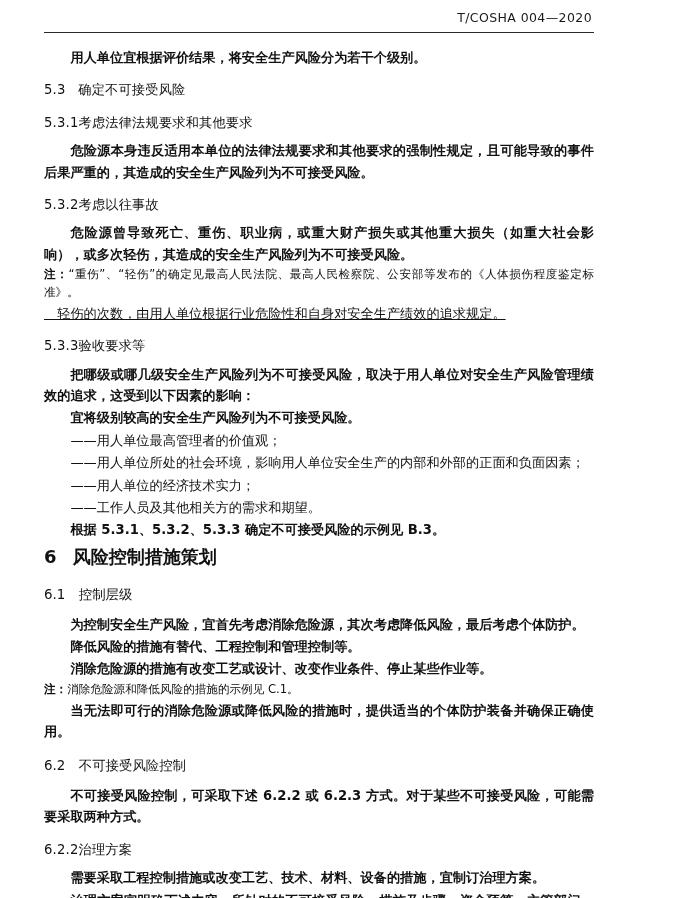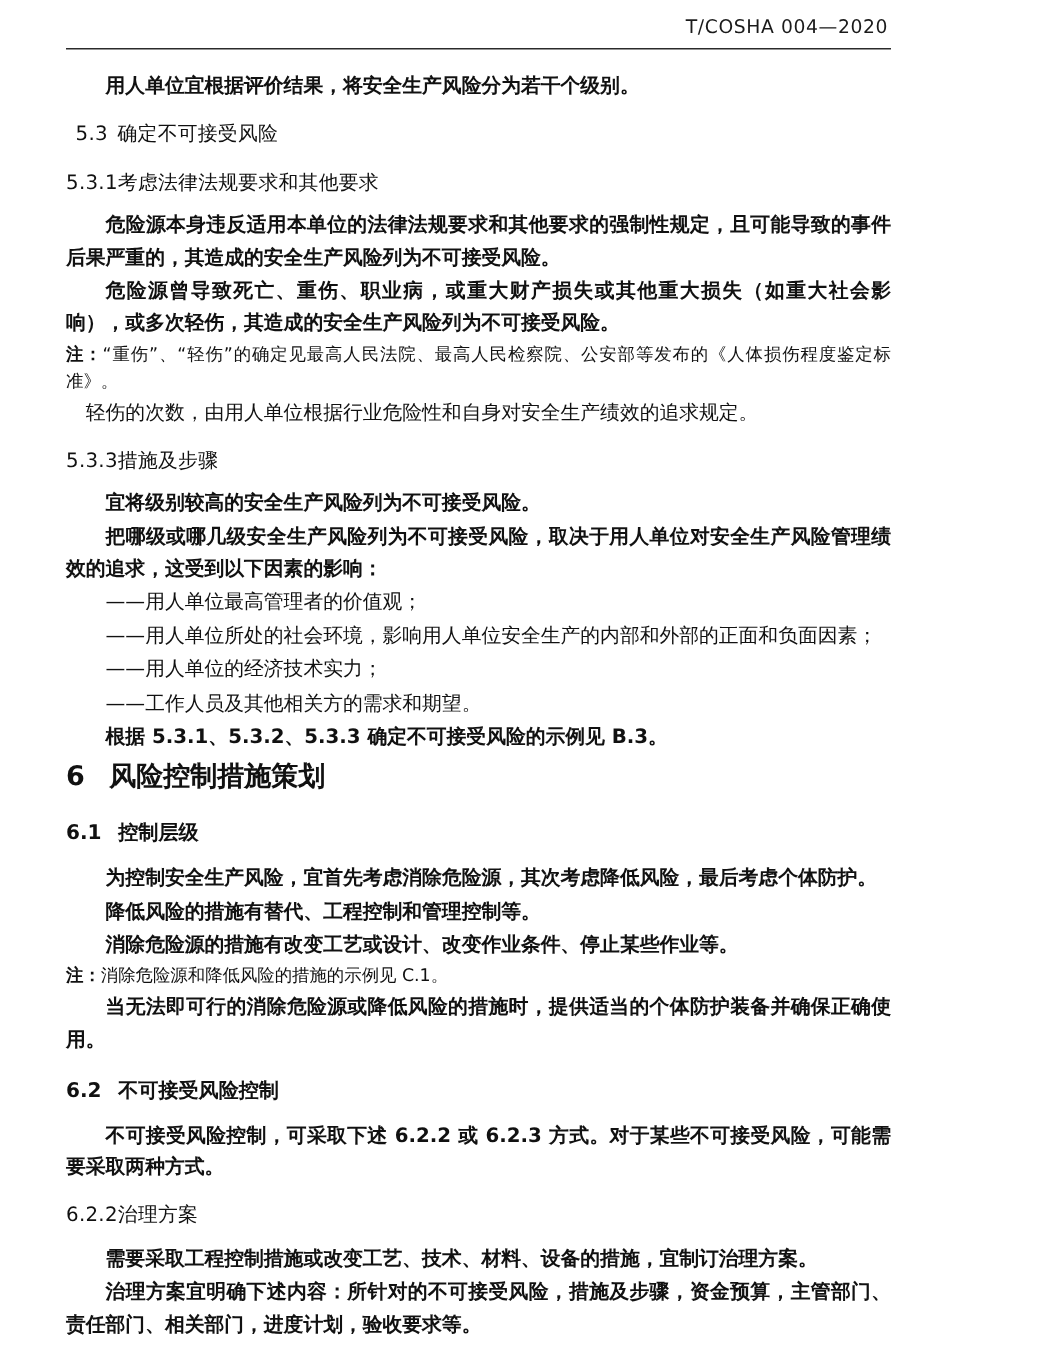--- a/index.html
+++ b/index.html
@@ -49,49 +49,49 @@
   .para {
     text-indent: 2em;
     text-align: justify;
     margin-bottom: 1px;
     font-weight: bold;
   }
   .para-noindent {
     text-indent: 0;
     text-align: justify;
     margin-bottom: 8px;
+    text-decoration: underline;
   }
   .dash-item {
     text-indent: 2em;
     text-align: justify;
     margin-bottom: 1px;
   }
   .h-clause {
     font-size: 13.2px;
     font-weight: normal;
     margin: 11px 0 7px 0;
     letter-spacing: 0.2px;
   }
   .h-clause .num {
     display: inline-block;
     min-width: 2.6em;
-    text-align: center;
   }
   .h-sec {
     font-size: 18px;
     font-weight: bold;
     margin: 0 0 10px 0;
   }
   .h-sec .num {
     display: inline-block;
     min-width: 1.6em;
   }
   .h-sub {
     font-size: 13.4px;
-    font-weight: bold;
+    font-weight: normal;
     margin: 13px 0 8px 0;
   }
   .h-sub .num {
     display: inline-block;
     min-width: 2.6em;
   }
   .note {
     font-size: 11.6px;
     text-indent: 0;
     text-align: justify;
@@ -110,26 +110,27 @@
   <div class="header">
     <span>T/COSHA 004—2020</span>
   </div>
   <hr class="rule">
 
   <div class="body" id="doc-body">
       <p class="para">用人单位宜根据评价结果，将安全生产风险分为若干个级别。</p>
       <div class="h-clause"><span class="num">5.3</span><span>确定不可接受风险</span></div>
       <div class="h-clause"><span class="num">5.3.1</span><span>考虑法律法规要求和其他要求</span></div>
       <p class="para">危险源本身违反适用本单位的法律法规要求和其他要求的强制性规定，且可能导致的事件后果严重的，其造成的安全生产风险列为不可接受风险。</p>
+      <div class="h-clause"><span class="num">5.3.2</span><span>考虑以往事故</span></div>
       <p class="para">危险源曾导致死亡、重伤、职业病，或重大财产损失或其他重大损失（如重大社会影响），或多次轻伤，其造成的安全生产风险列为不可接受风险。</p>
       <p class="note"><span class="note-label">注：</span><span>“重伤”、“轻伤”的确定见最高人民法院、最高人民检察院、公安部等发布的《人体损伤程度鉴定标准》。</span></p>
       <p class="para-noindent">　轻伤的次数，由用人单位根据行业危险性和自身对安全生产绩效的追求规定。</p>
-      <div class="h-clause"><span class="num">5.3.3</span><span>措施及步骤</span></div>
+      <div class="h-clause"><span class="num">5.3.3</span><span>验收要求等</span></div>
+      <p class="para">把哪级或哪几级安全生产风险列为不可接受风险，取决于用人单位对安全生产风险管理绩效的追求，这受到以下因素的影响：</p>
       <p class="para">宜将级别较高的安全生产风险列为不可接受风险。</p>
-      <p class="para">把哪级或哪几级安全生产风险列为不可接受风险，取决于用人单位对安全生产风险管理绩效的追求，这受到以下因素的影响：</p>
       <p class="dash-item">——用人单位最高管理者的价值观；</p>
       <p class="dash-item">——用人单位所处的社会环境，影响用人单位安全生产的内部和外部的正面和负面因素；</p>
       <p class="dash-item">——用人单位的经济技术实力；</p>
       <p class="dash-item">——工作人员及其他相关方的需求和期望。</p>
       <p class="para">根据 5.3.1、5.3.2、5.3.3 确定不可接受风险的示例见 B.3。</p>
       <div class="h-sec"><span class="num">6</span><span>风险控制措施策划</span></div>
       <div class="h-sub"><span class="num">6.1</span><span>控制层级</span></div>
       <p class="para">为控制安全生产风险，宜首先考虑消除危险源，其次考虑降低风险，最后考虑个体防护。</p>
       <p class="para">降低风险的措施有替代、工程控制和管理控制等。</p>
       <p class="para">消除危险源的措施有改变工艺或设计、改变作业条件、停止某些作业等。</p>

